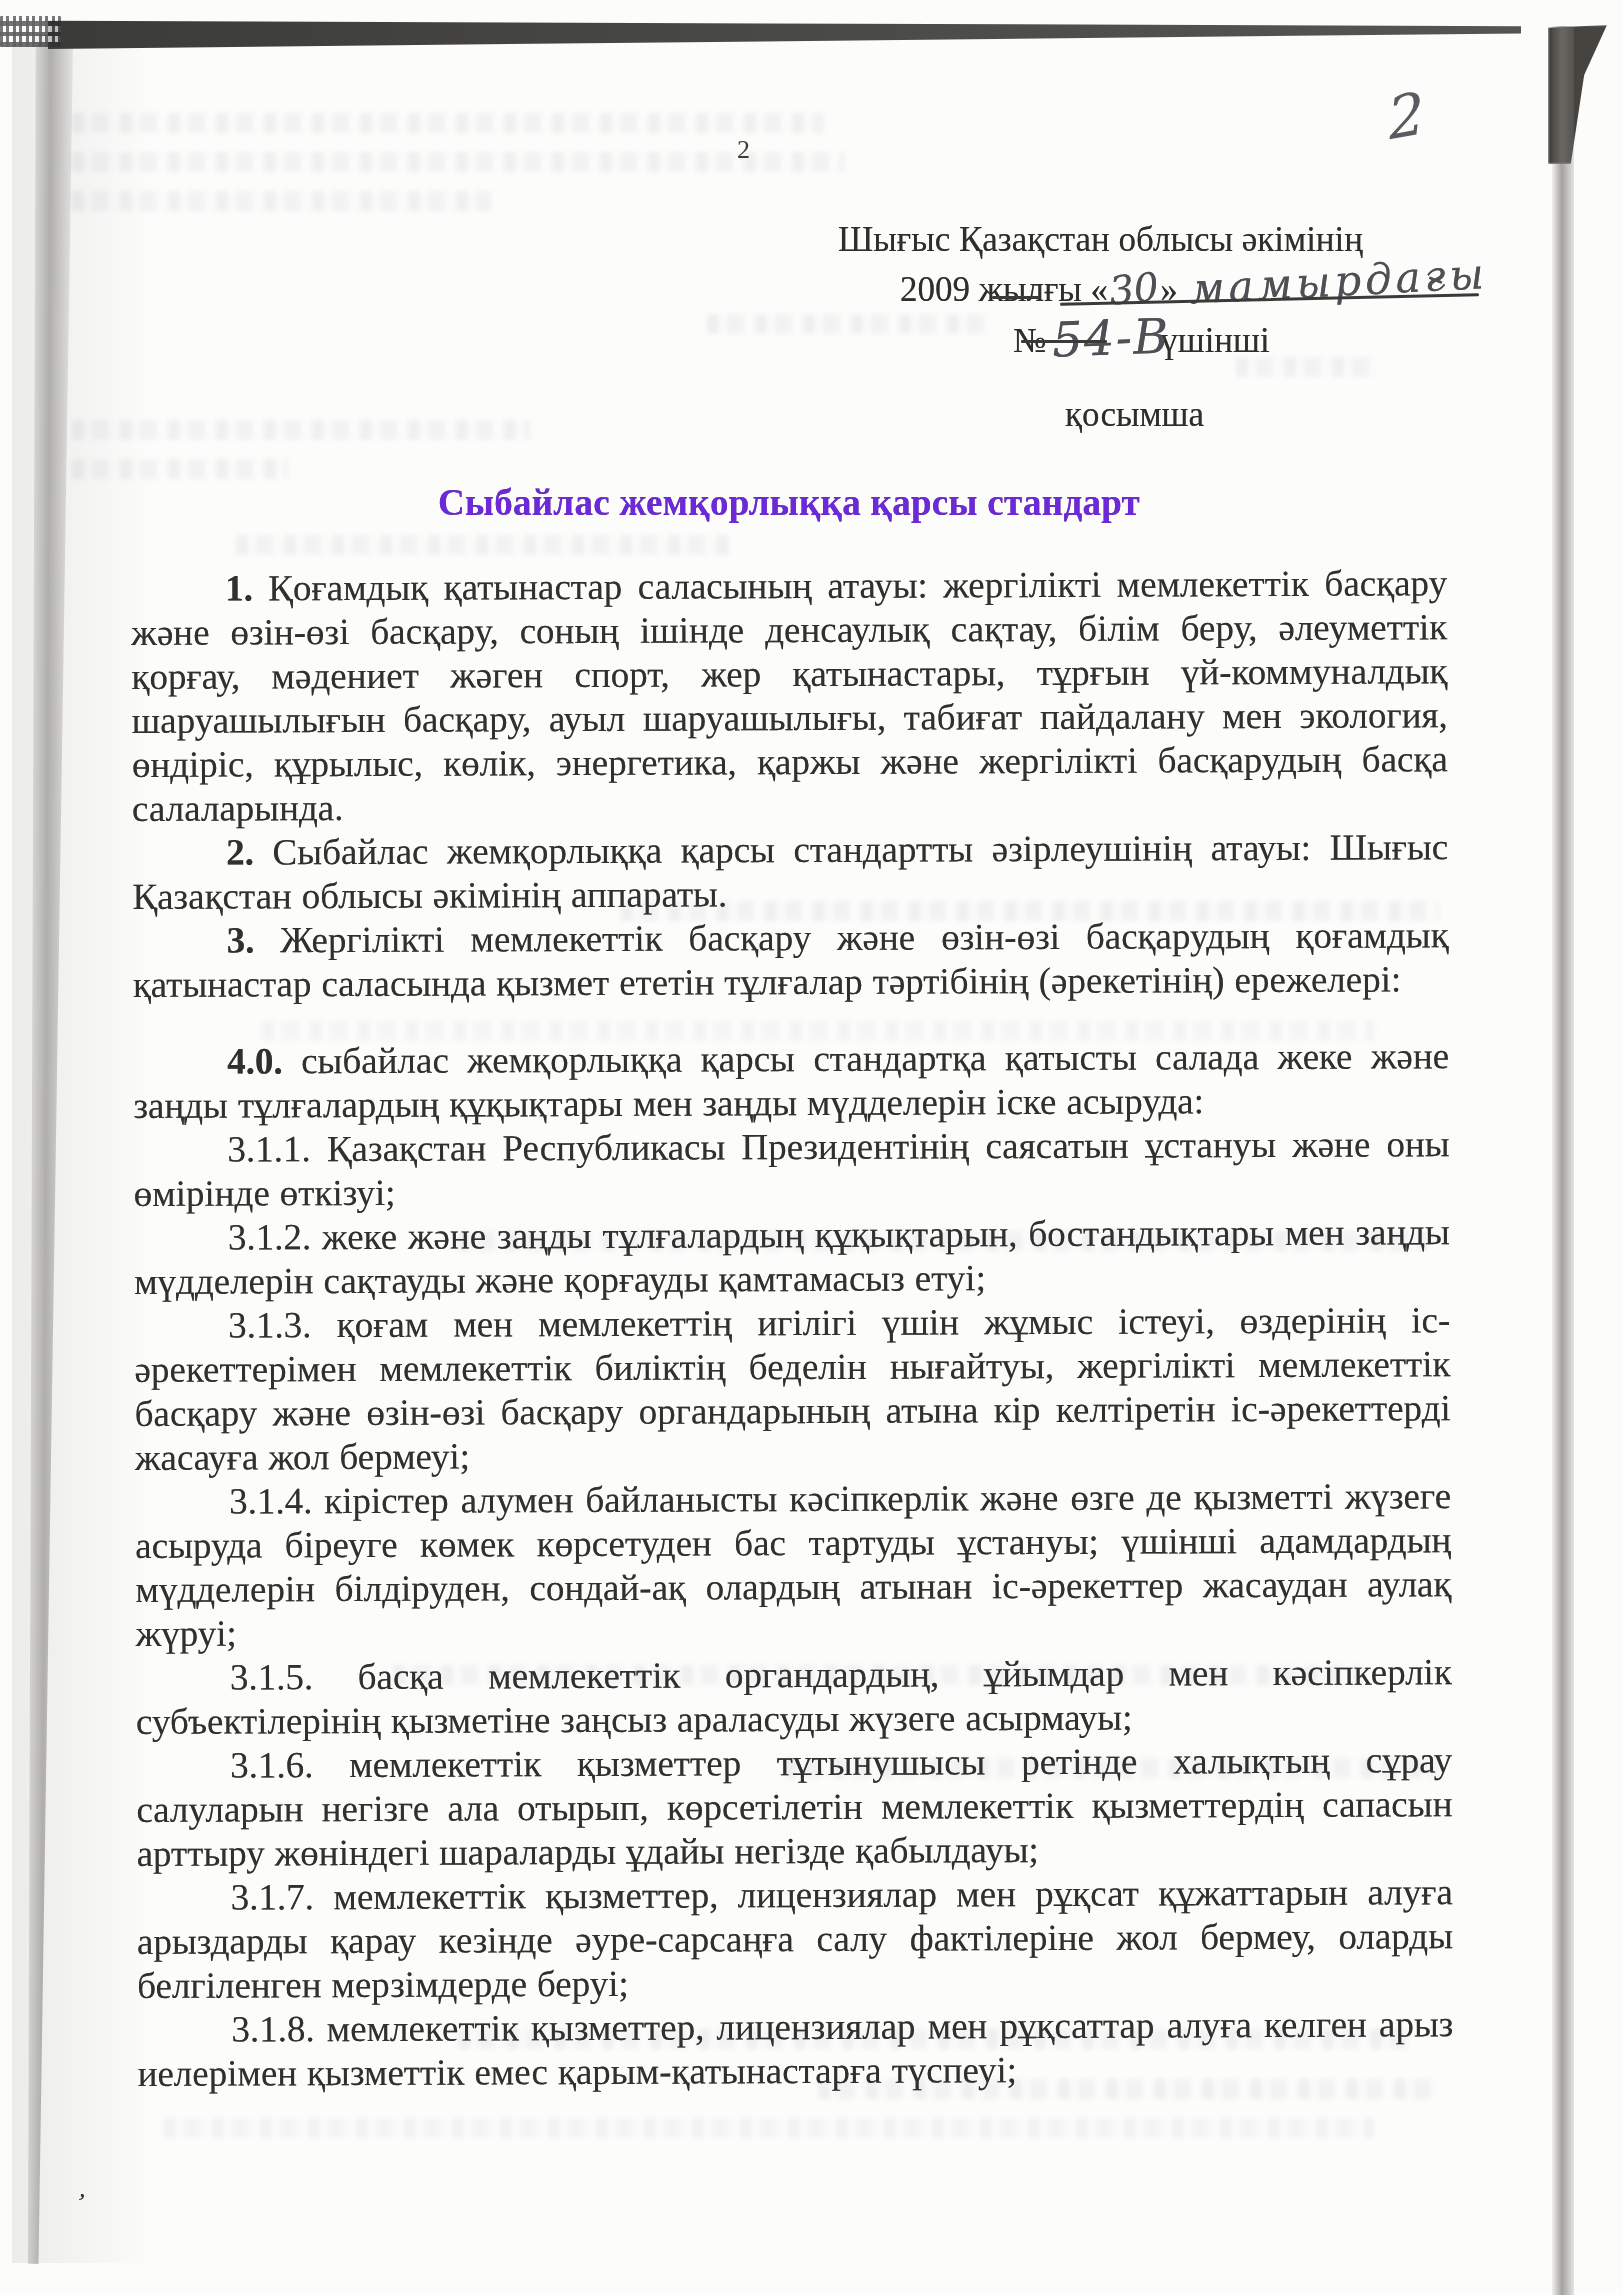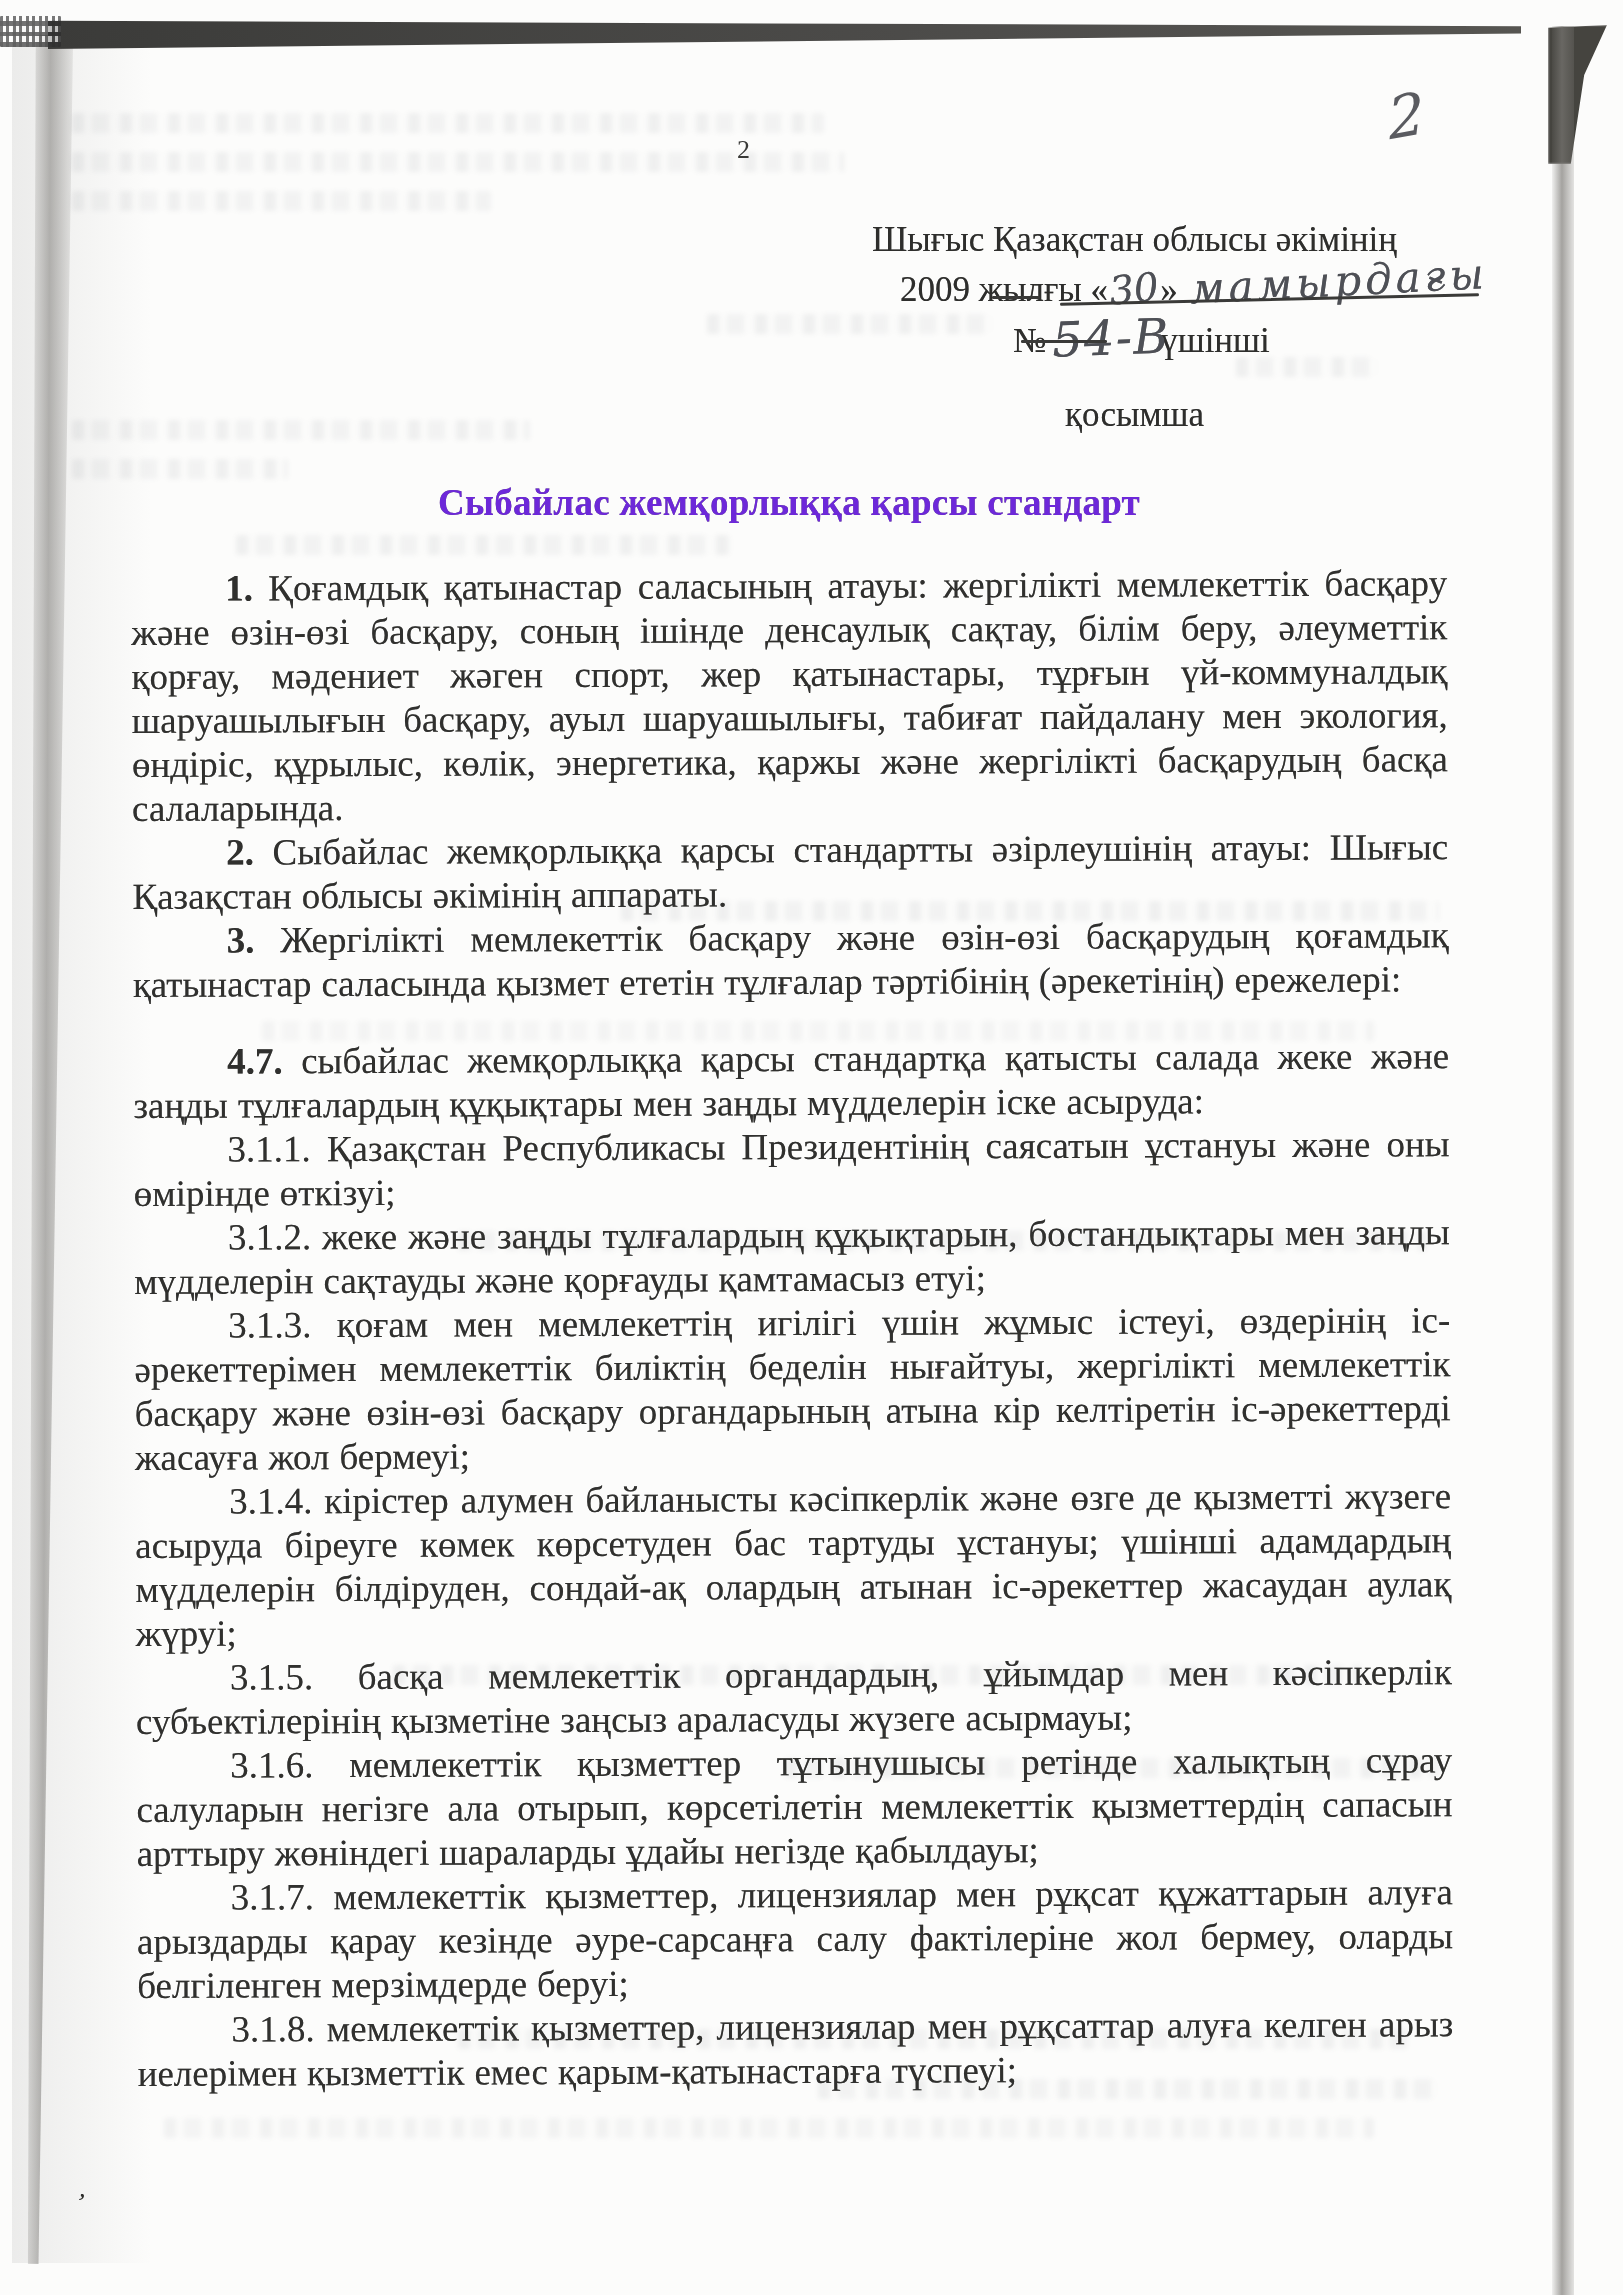--- a/index.html
+++ b/index.html
@@ -62,21 +62,21 @@
   }
   .hw{
     font-family:"DejaVu Serif",serif;font-style:italic;color:#4e5056;
   }
   .hw-corner{
     position:absolute;left:1388px;top:82px;font-size:58px;
     transform:rotate(-10deg) skewX(-6deg);color:#5a5b60;
   }
   .hline{position:absolute;font-size:35px;color:#2e2e2c;white-space:nowrap;
     text-shadow:0 0 0.4px rgba(40,40,40,0.6);}
-  .h1{left:872px;top:220px;}
+  .h1{left:838px;top:220px;}
   .h2{left:900px;top:262px;}
   .h3{left:1013px;top:307px;}
   .h4{left:1065px;top:351px;margin-top:44px;}
   .hw-day{display:inline-block;font-size:39px;transform:rotate(-6deg) translateY(1.3px);margin:0 1.3px;}
   .hw-month{display:inline-block;font-size:42px;transform:rotate(-3deg) translateY(-5.2px);letter-spacing:3.9px;margin-left:11.8px;}
   .hw-num{display:inline-block;font-size:48px;transform:rotate(-2deg) translateY(2.6px);letter-spacing:1.3px;margin:0 -9.2px 0 5.2px;}
   .uline{position:absolute;height:2.6px;background:#3a3a38;border-radius:1.3px;}
   .u1{left:992px;top:296px;width:48px;}
   .u2{left:1060px;top:298px;width:419px;transform:rotate(-1.3deg);}
   .u3{left:1021px;top:340px;width:86px;}
@@ -144,21 +144,21 @@
   <div class="uline u1"></div>
   <div class="uline u2"></div>
   <div class="uline u3"></div>
 
   <div class="doc-title">Сыбайлас жемқорлыққа қарсы стандарт</div>
 
   <div class="body-text">
       <p><span class="pnum bold">1.</span><span>&nbsp;Қоғамдық қатынастар саласының атауы: жергілікті мемлекеттік басқару және өзін-өзі басқару, соның ішінде денсаулық сақтау, білім беру, әлеуметтік қорғау, мәдениет жәген спорт, жер қатынастары, тұрғын үй-коммуналдық шаруашылығын басқару, ауыл шаруашылығы, табиғат пайдалану мен экология, өндіріс, құрылыс, көлік, энергетика, қаржы және жергілікті басқарудың басқа салаларында.</span></p>
       <p><span class="pnum bold">2.</span><span>&nbsp;Сыбайлас жемқорлыққа қарсы стандартты әзірлеушінің атауы: Шығыс Қазақстан облысы әкімінің аппараты.</span></p>
       <p><span class="pnum bold">3.</span><span>&nbsp;Жергілікті мемлекеттік басқару және өзін-өзі басқарудың қоғамдық қатынастар саласында қызмет ететін тұлғалар тәртібінің (әрекетінің) ережелері:</span></p>
-      <p class="gap"><span class="pnum bold">4.7.</span><span>&nbsp;сыбайлас жемқорлыққа қарсы стандартқа қатысты салада жеке және заңды тұлғалардың құқықтары мен заңды мүдделерін іске асыруда:</span></p>
+      <p class="gap"><span class="pnum bold">4.0.</span><span>&nbsp;сыбайлас жемқорлыққа қарсы стандартқа қатысты салада жеке және заңды тұлғалардың құқықтары мен заңды мүдделерін іске асыруда:</span></p>
       <p><span class="pnum">3.1.1.</span><span>&nbsp;Қазақстан Республикасы Президентінің саясатын ұстануы және оны өмірінде өткізуі;</span></p>
       <p><span class="pnum">3.1.2.</span><span>&nbsp;жеке және заңды тұлғалардың құқықтарын, бостандықтары мен заңды мүдделерін сақтауды және қорғауды қамтамасыз етуі;</span></p>
       <p><span class="pnum">3.1.3.</span><span>&nbsp;қоғам мен мемлекеттің игілігі үшін жұмыс істеуі, өздерінің іс-әрекеттерімен мемлекеттік биліктің беделін нығайтуы, жергілікті мемлекеттік басқару және өзін-өзі басқару органдарының атына кір келтіретін іс-әрекеттерді жасауға жол бермеуі;</span></p>
       <p><span class="pnum">3.1.4.</span><span>&nbsp;кірістер алумен байланысты кәсіпкерлік және өзге де қызметті жүзеге асыруда біреуге көмек көрсетуден бас тартуды ұстануы; үшінші адамдардың мүдделерін білдіруден, сондай-ақ олардың атынан іс-әрекеттер жасаудан аулақ жүруі;</span></p>
       <p><span class="pnum">3.1.5.</span><span>&nbsp;басқа мемлекеттік органдардың, ұйымдар мен кәсіпкерлік субъектілерінің қызметіне заңсыз араласуды жүзеге асырмауы;</span></p>
       <p><span class="pnum">3.1.6.</span><span>&nbsp;мемлекеттік қызметтер тұтынушысы ретінде халықтың сұрау салуларын негізге ала отырып, көрсетілетін мемлекеттік қызметтердің сапасын арттыру жөніндегі шараларды ұдайы негізде қабылдауы;</span></p>
       <p><span class="pnum">3.1.7.</span><span>&nbsp;мемлекеттік қызметтер, лицензиялар мен рұқсат құжаттарын алуға арыздарды қарау кезінде әуре-сарсаңға салу фактілеріне жол бермеу, оларды белгіленген мерзімдерде беруі;</span></p>
       <p><span class="pnum">3.1.8.</span><span>&nbsp;мемлекеттік қызметтер, лицензиялар мен рұқсаттар алуға келген арыз иелерімен қызметтік емес қарым-қатынастарға түспеуі;</span></p>
     </div>
 

